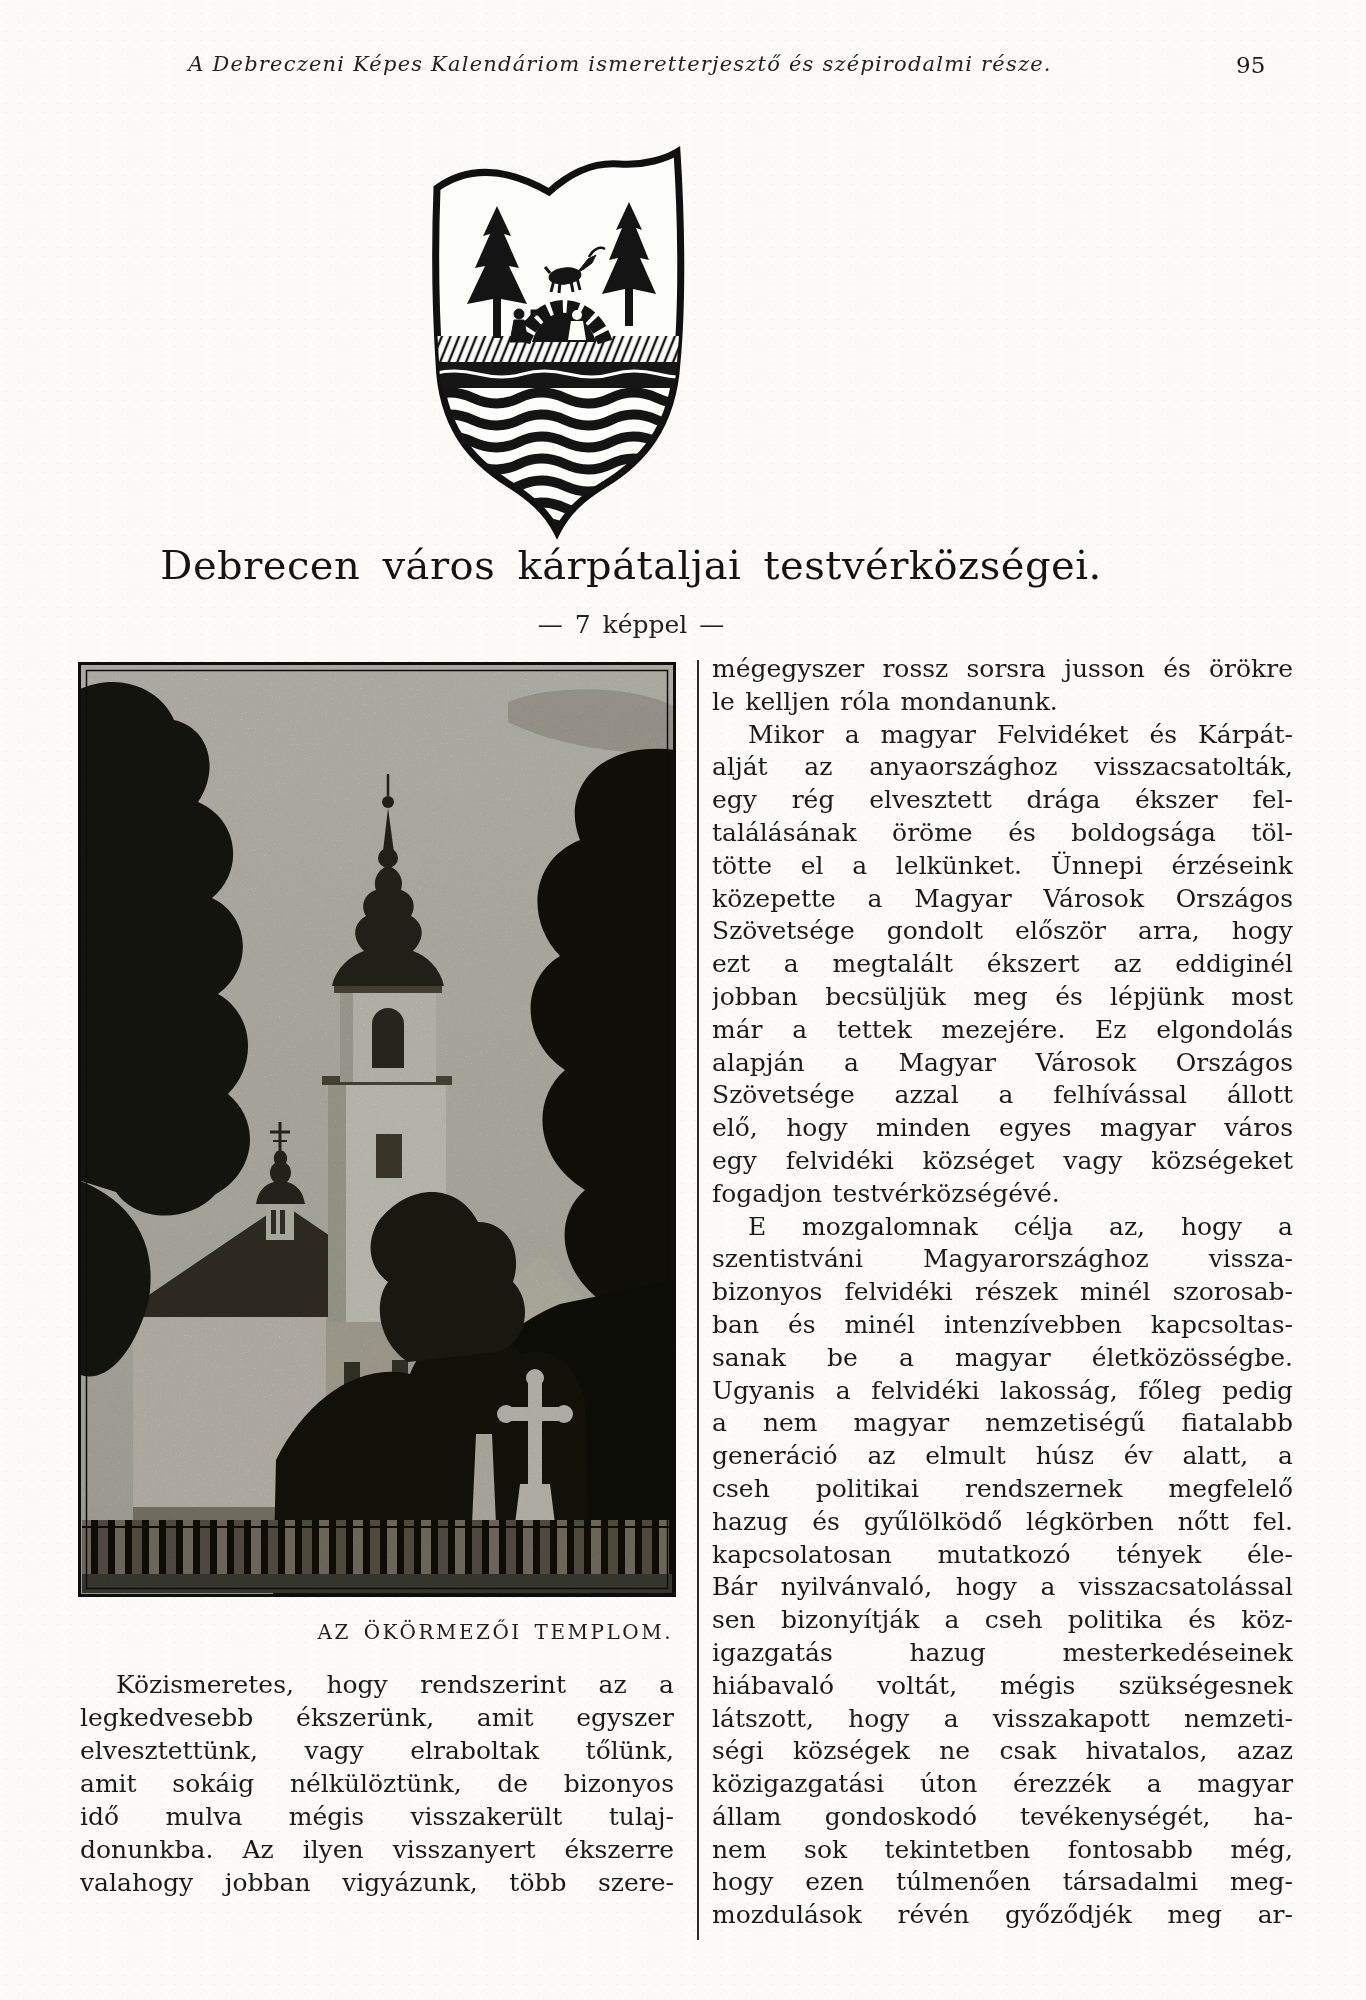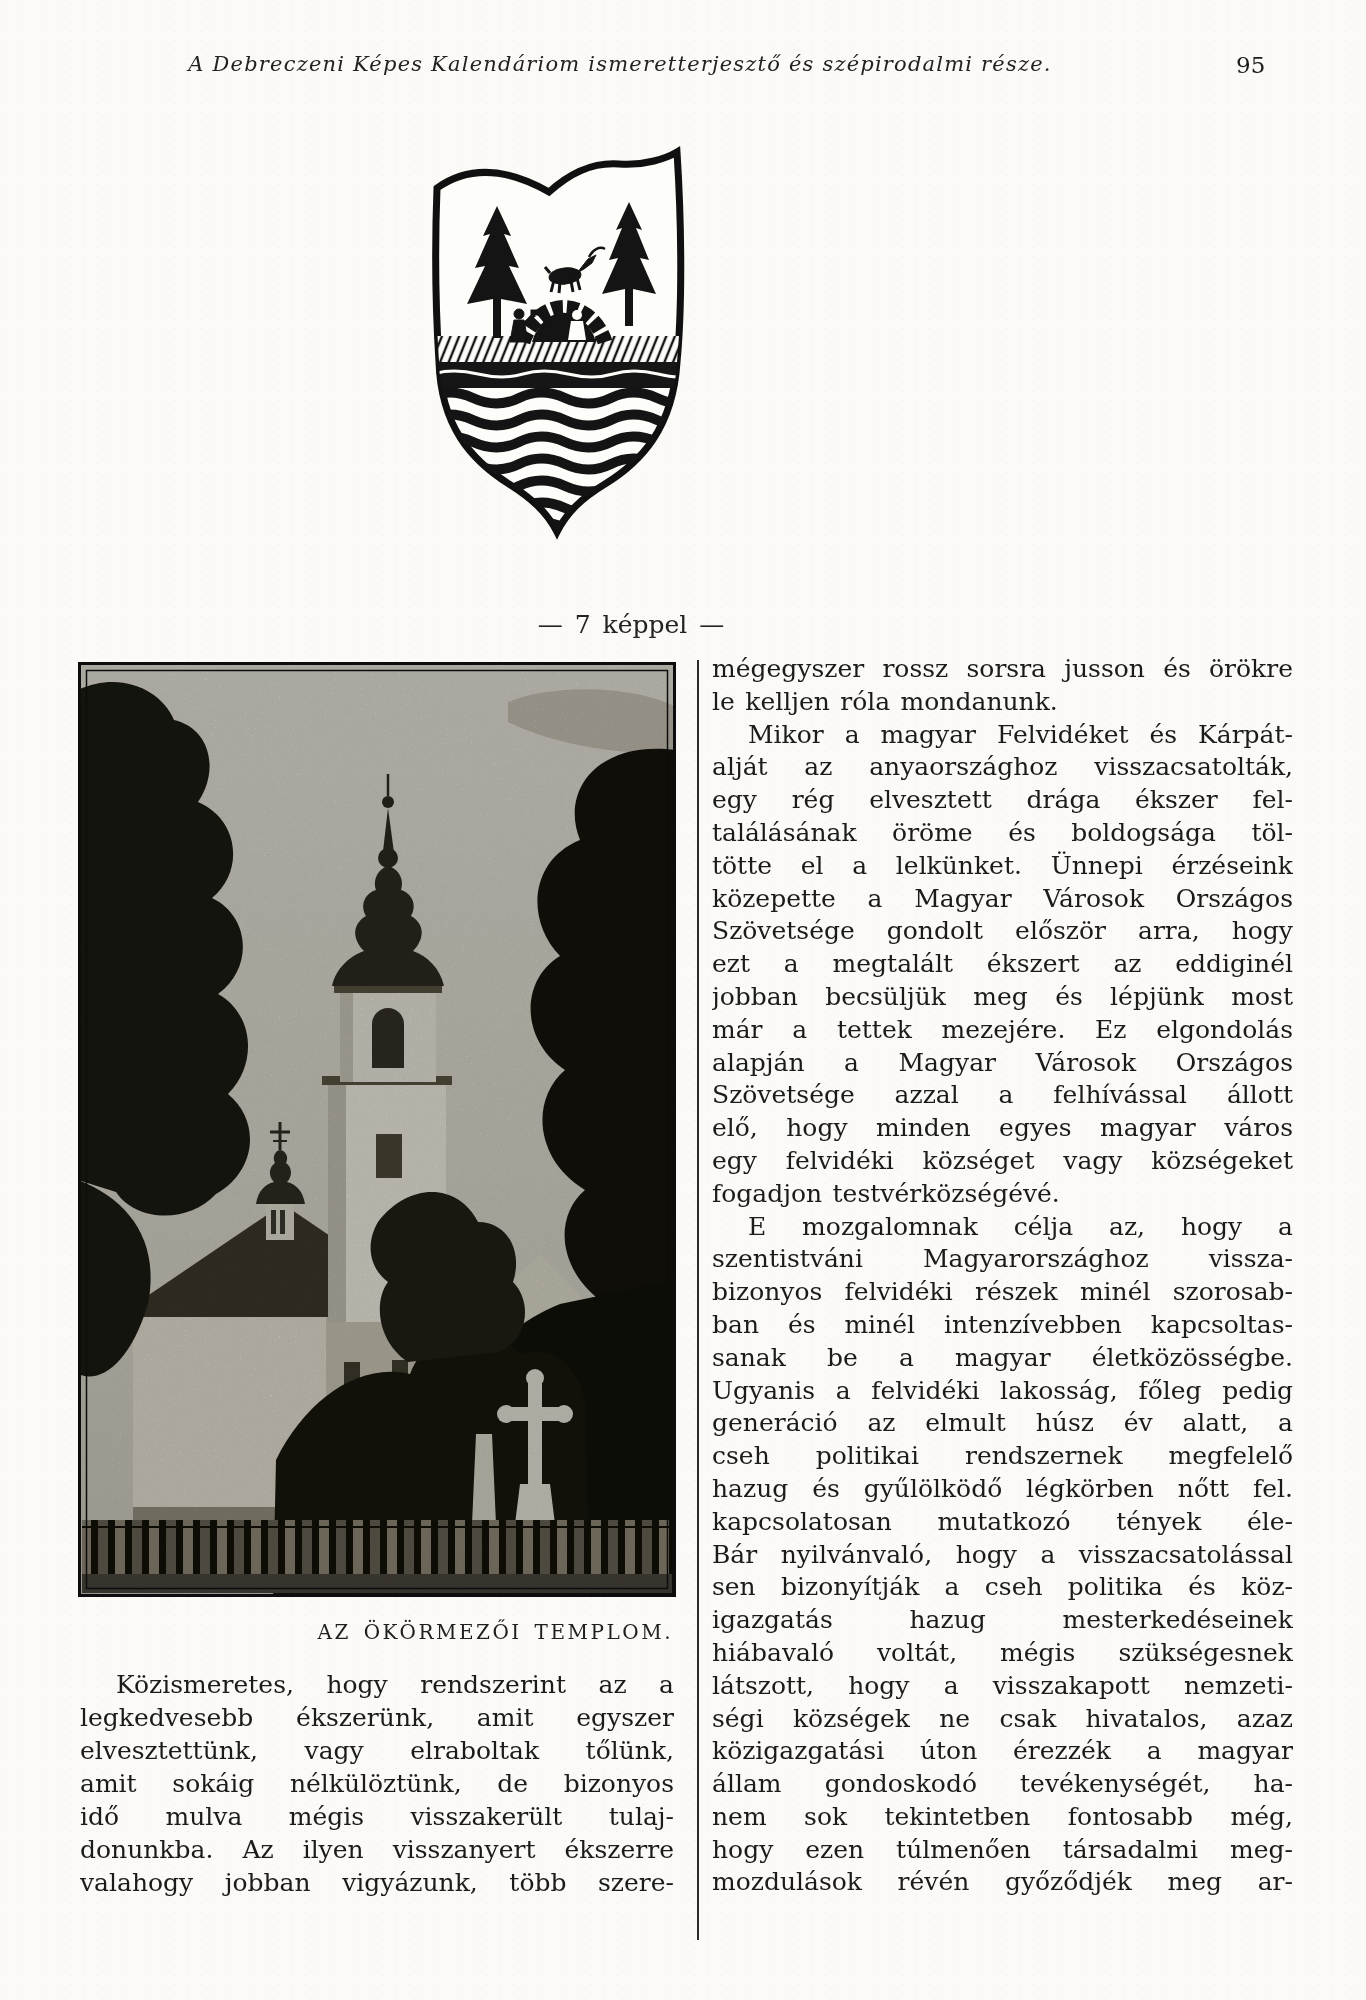--- a/index.html
+++ b/index.html
@@ -124,20 +124,21 @@
           <line x1="152" y1="171" x2="154" y2="182" stroke-width="3"></line>
           <line x1="158" y1="168" x2="161" y2="180" stroke-width="3"></line>
           <path d="M158 163 L169 149 L177 145 L173 153 L165 159 Z"></path>
           <path d="M170 147 C174 139 181 136 186 139" stroke-width="2.5" fill="none"></path>
           <line x1="131" y1="163" x2="126" y2="157" stroke-width="3"></line>
         </g>
       </g>
     </svg>
   </div>
 
+  <div class="abs" id="article-title">Debrecen város kárpátaljai testvérközségei.</div>
   <div class="abs" id="article-subtitle">— 7 képpel —</div>
 
   <div class="abs" id="photo-wrap">
     <svg width="598" height="935" viewBox="0 0 598 935">
       <defs>
         <linearGradient id="sky" x1="0" y1="0" x2="0" y2="1">
           <stop offset="0" stop-color="#dcd9cf"></stop>
           <stop offset="0.6" stop-color="#d2cfc3"></stop>
           <stop offset="1" stop-color="#c6c3b6"></stop>
         </linearGradient>
@@ -256,20 +257,21 @@
       <div class="tl j">Szövetsége azzal a felhívással állott</div>
       <div class="tl j">elő, hogy minden egyes magyar város</div>
       <div class="tl j">egy felvidéki községet vagy községeket</div>
       <div class="tl">fogadjon testvérközségévé.</div>
       <div class="tl ind j">E mozgalomnak célja az, hogy a</div>
       <div class="tl j">szentistváni Magyarországhoz vissza-</div>
       <div class="tl j">bizonyos felvidéki részek minél szorosab-</div>
       <div class="tl j">ban és minél intenzívebben kapcsoltas-</div>
       <div class="tl j">sanak be a magyar életközösségbe.</div>
       <div class="tl j">Ugyanis a felvidéki lakosság, főleg pedig</div>
+      <div class="tl j">a nem magyar nemzetiségű fiatalabb</div>
       <div class="tl j">generáció az elmult húsz év alatt, a</div>
       <div class="tl j">cseh politikai rendszernek megfelelő</div>
       <div class="tl j">hazug és gyűlölködő légkörben nőtt fel.</div>
       <div class="tl j">kapcsolatosan mutatkozó tények éle-</div>
       <div class="tl j">Bár nyilvánvaló, hogy a visszacsatolással</div>
       <div class="tl j">sen bizonyítják a cseh politika és köz-</div>
       <div class="tl j">igazgatás hazug mesterkedéseinek</div>
       <div class="tl j">hiábavaló voltát, mégis szükségesnek</div>
       <div class="tl j">látszott, hogy a visszakapott nemzeti-</div>
       <div class="tl j">ségi községek ne csak hivatalos, azaz</div>

